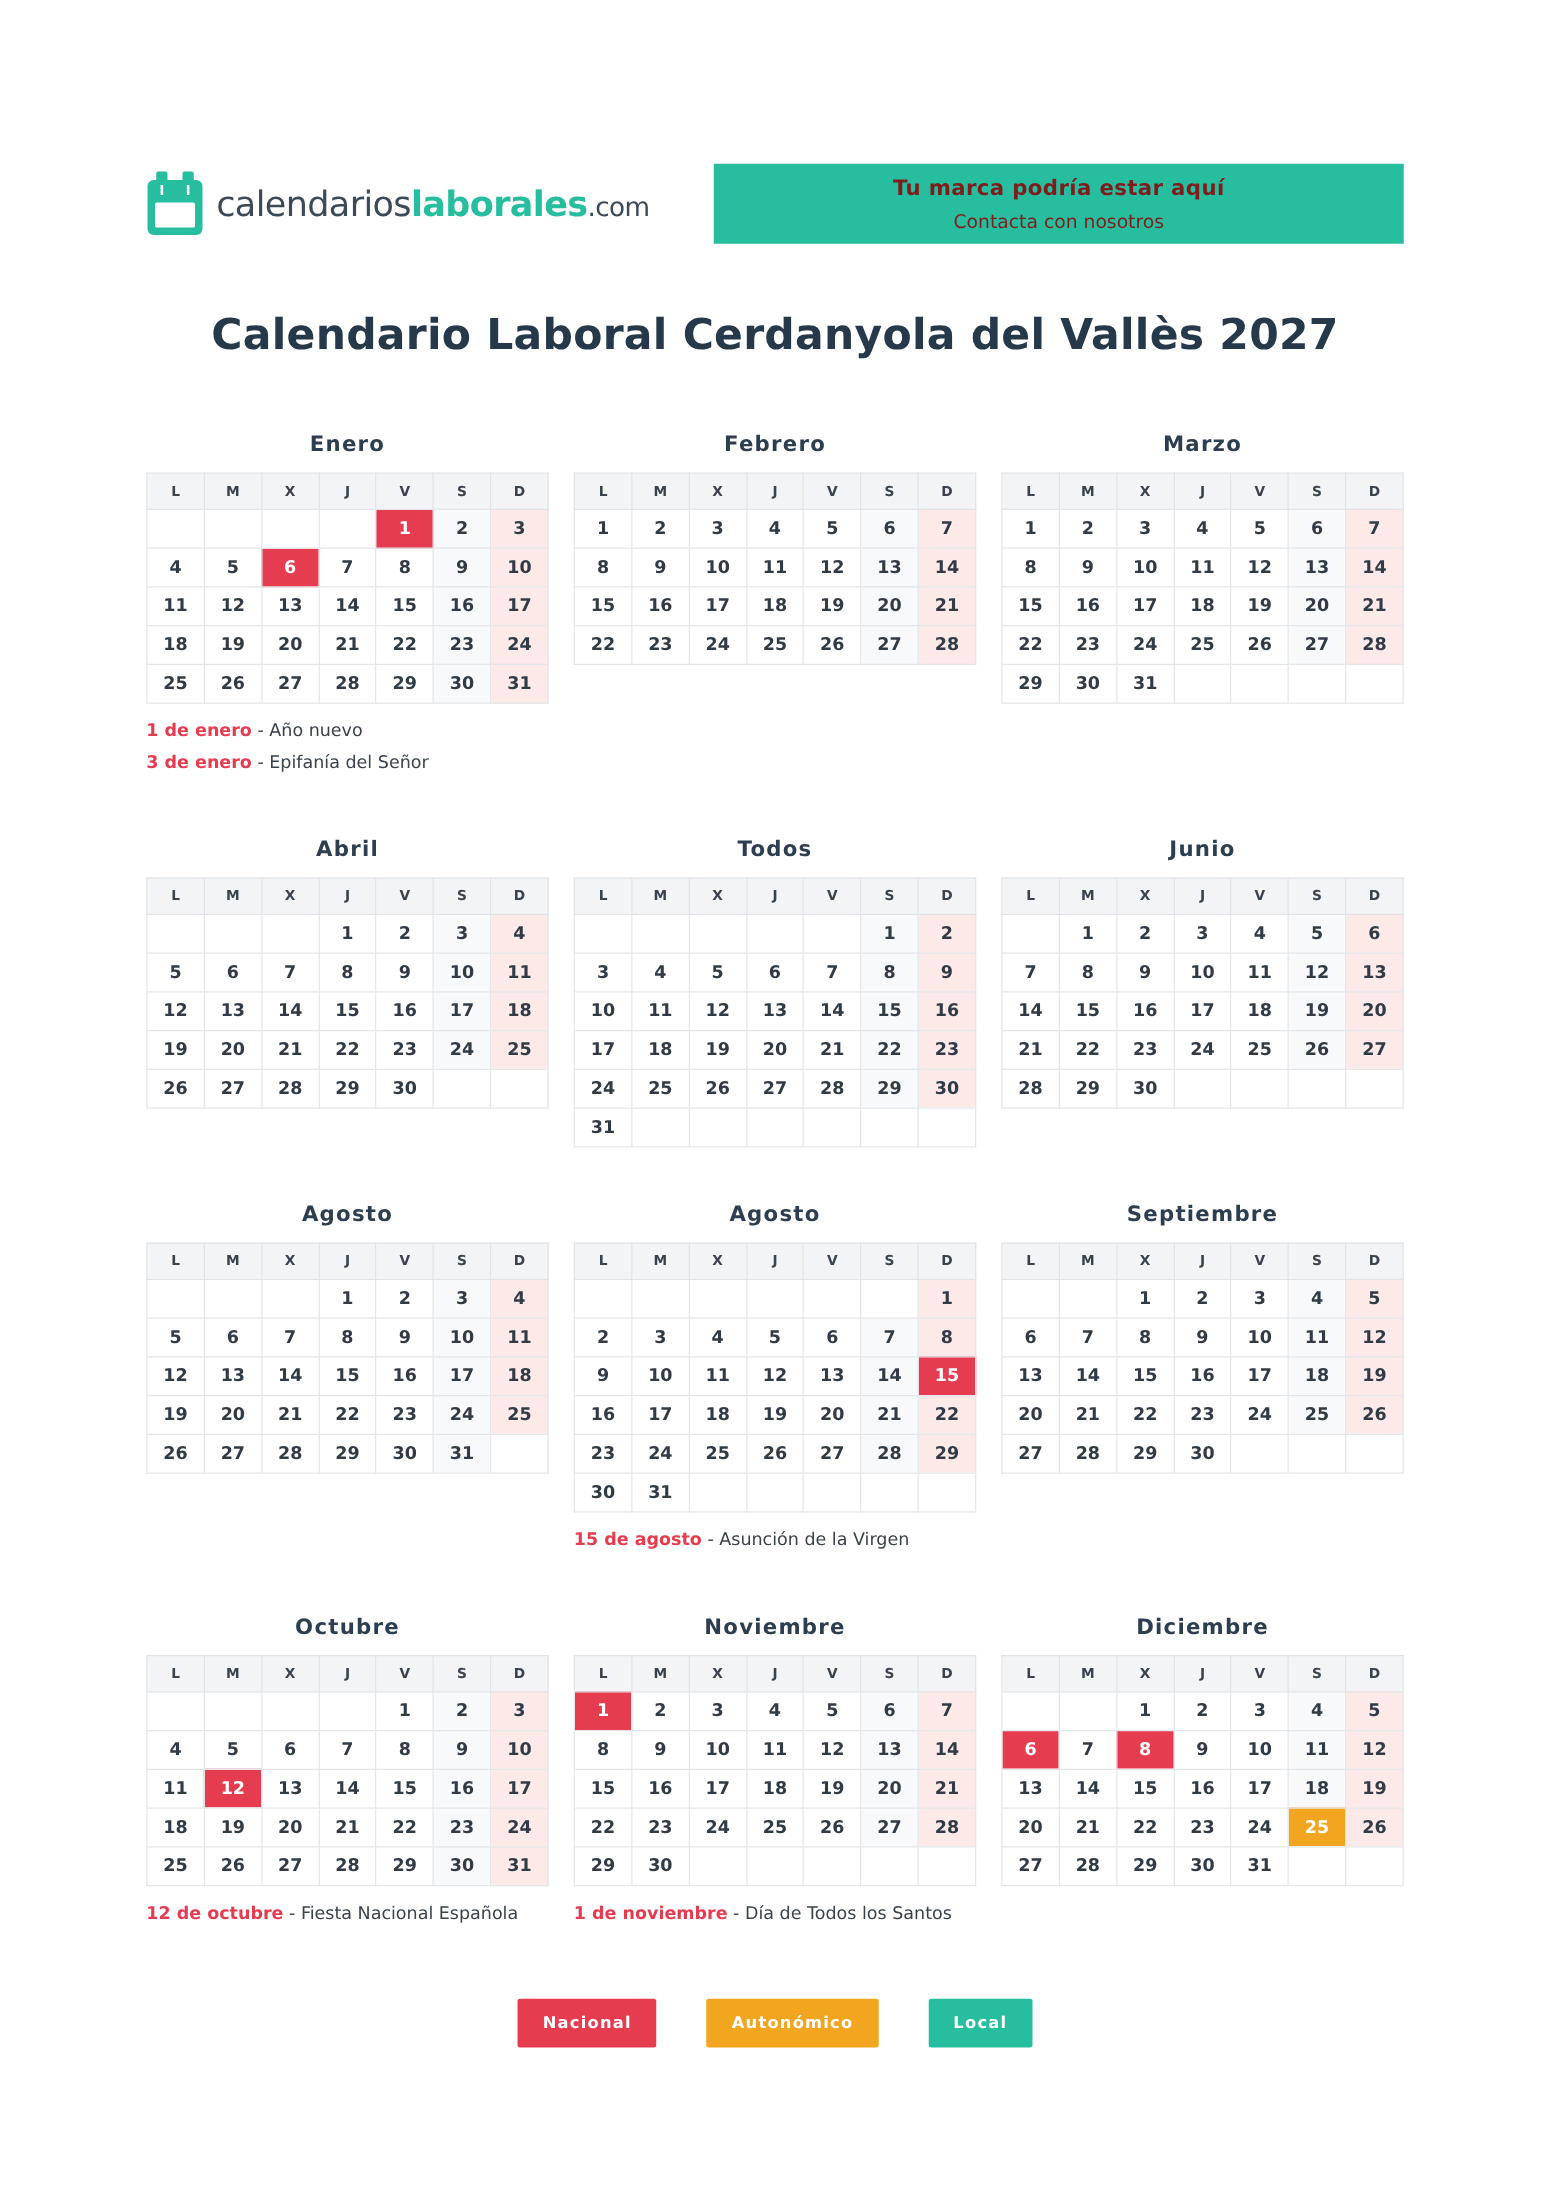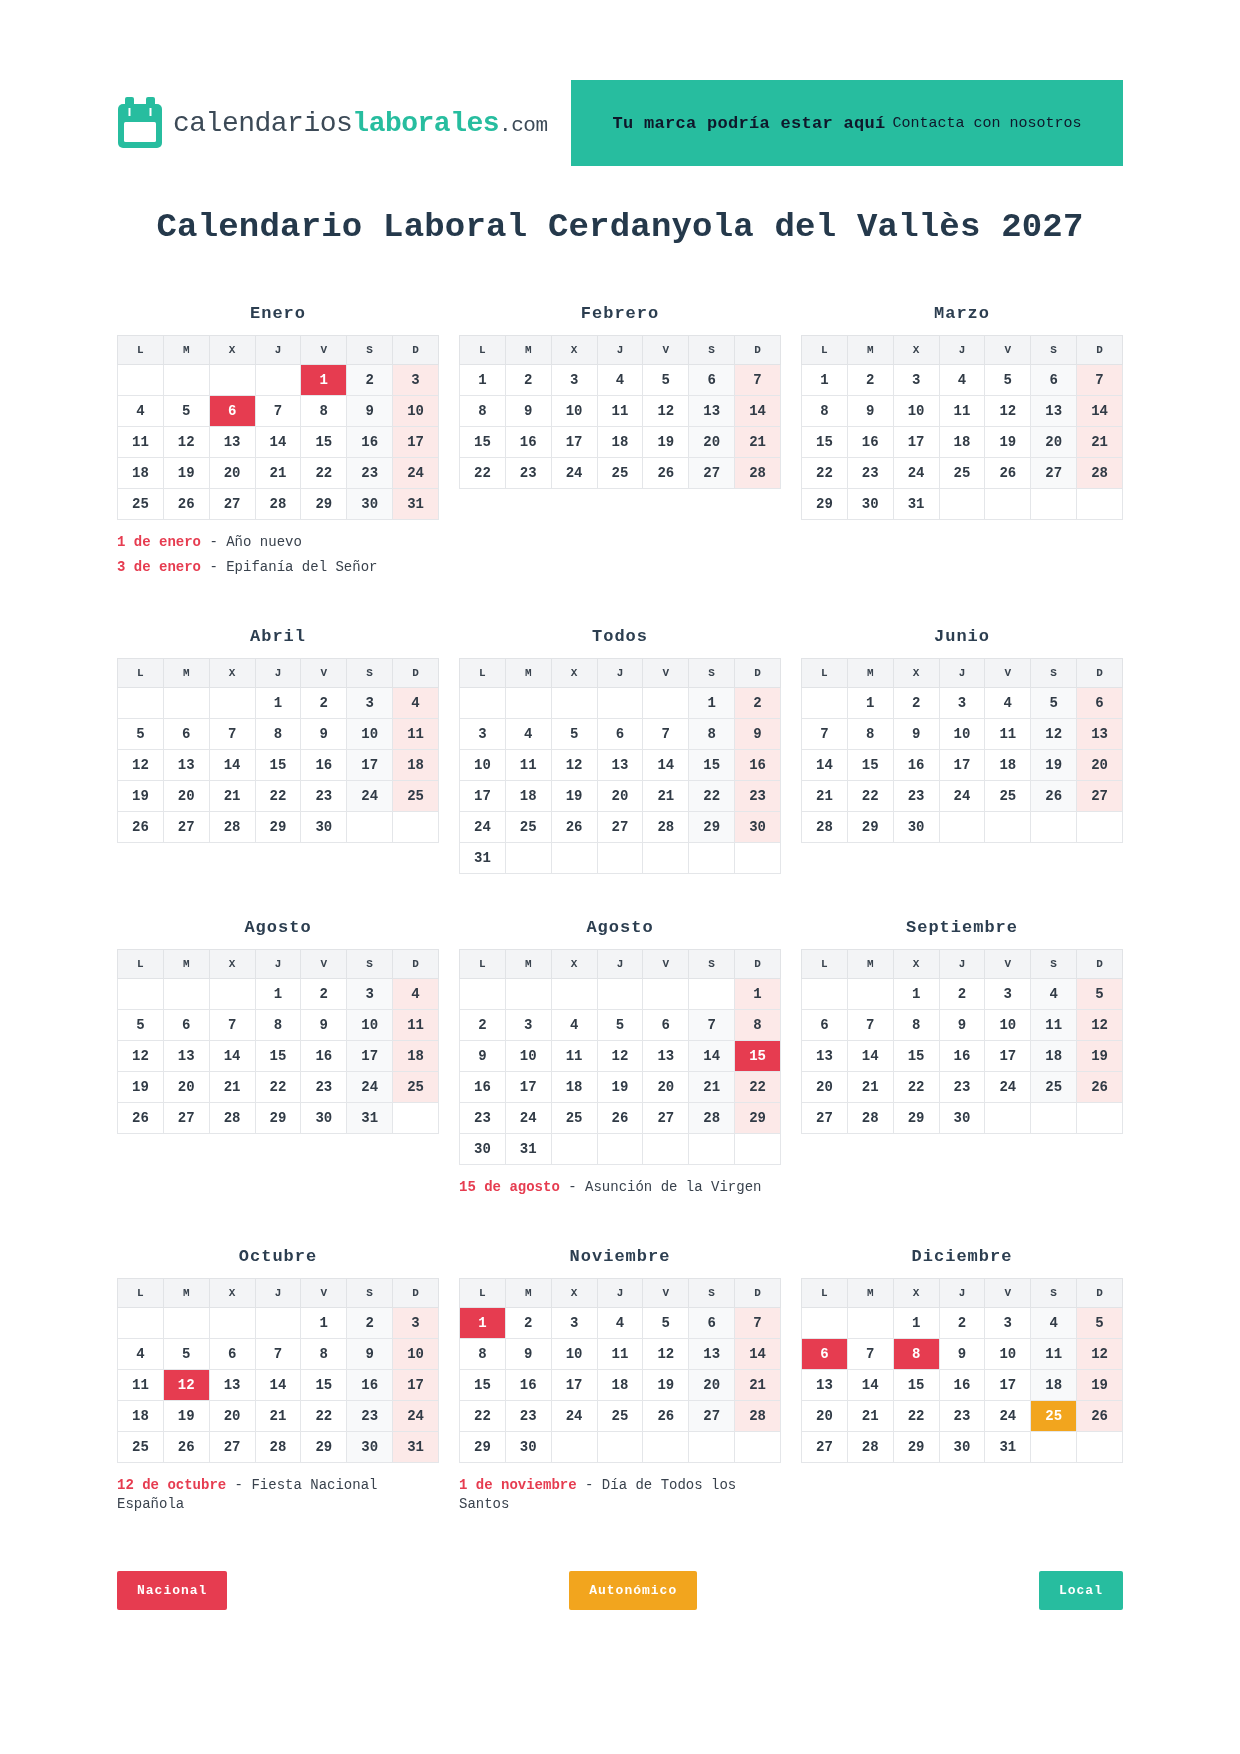--- a/index.html
+++ b/index.html
@@ -2,31 +2,31 @@
 <html style="--c-nacional: #e63c50; --c-autonomico: #f2a51e; --c-local: #27bd9f; --c-sunday: #fce9e8; --c-saturday: #f8f9fa;"><head>
 <meta charset="utf-8">
 <style>
   * { box-sizing: border-box; }
   html, body { margin: 0; padding: 0; }
   body {
     width: 1240px; height: 1754px; background: #ffffff;
     font-family: "DejaVu Sans", "Liberation Sans", sans-serif;
     color: #313b46;
   }
-  .container { width: 1006px; margin: 0 auto; padding-top: 80px; font-family: Liberation Mono, monospace; }
+  .container { width: 1006px; margin: 0 auto; padding-top: 120px; }
 
   
   .header { display: flex; align-items: center; height: 86px; }
   .logo { display: flex; align-items: center; gap: 10px; text-decoration: none; }
   .logo-text { font-size: 28px; color: #3c4a57; letter-spacing: -0.5px; }
   .logo-accent { color: var(--c-local); font-weight: bold; }
   .logo-com { font-size: 21px; color: #3c4a57; }
   .banner {
-    margin-left: auto; width: 552px; height: 86px; background: var(--c-local);
-    color: #0f172a; display: flex; flex-direction: row; justify-content: center;
+    margin-left: auto; width: 552px; height: 64px; background: var(--c-local);
+    color: #7f1d1d; display: flex; flex-direction: column; justify-content: center;
     align-items: center; gap: 7px; cursor: pointer;
   }
   .banner-line1 { font-weight: bold; font-size: 17px; letter-spacing: 0.3px; }
   .banner-line2 { font-size: 15px; }
   .teal-fill { fill: var(--c-local); }
 
   
   .page-title {
     text-align: center; font-size: 34px; font-weight: bold;
     color: #25394b; margin: 42px 0 0 0; letter-spacing: 0.2px;
@@ -58,21 +58,21 @@
   .cal td.holiday.autonomico { background: var(--c-autonomico); }
 
   .notes { margin-top: 13px; }
   .note-line { font-size: 14px; color: #39424d; margin-bottom: 6px; line-height: 1.35; }
   .note-date { font-weight: bold; }
   .note-date.nacional { color: var(--c-nacional); }
   .note-date.autonomico { color: var(--c-autonomico); }
   .note-desc { color: #39424d; font-weight: normal; }
 
   
-  .legend { display: flex; justify-content: space-between; gap: 40px; margin-top: 52px; }
+  .legend { display: flex; justify-content: center; gap: 40px; margin-top: 52px; }
   .legend-btn {
     border: none; color: #fff; font-weight: bold; font-size: 13px;
     letter-spacing: 1px; padding: 12px 20px; border-radius: 2px;
     font-family: inherit; cursor: pointer;
   }
   .legend-btn.nacional { background: var(--c-nacional); }
   .legend-btn.autonomico { background: var(--c-autonomico); }
   .legend-btn.local { background: var(--c-local); }
 </style>
 </head>

